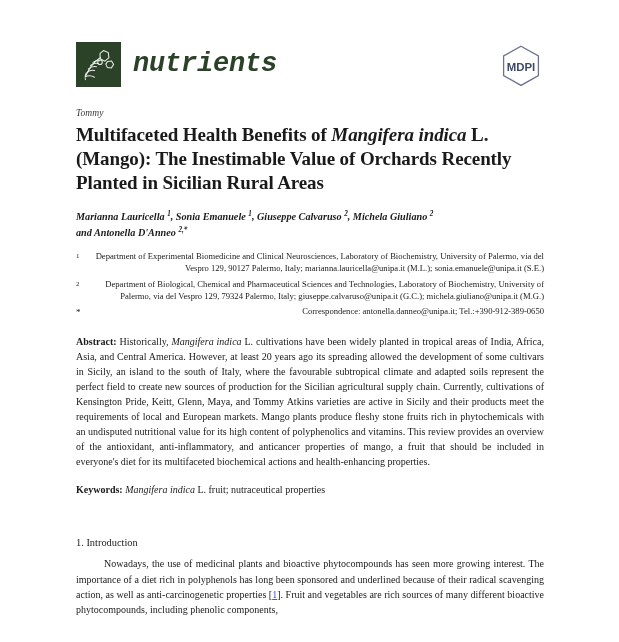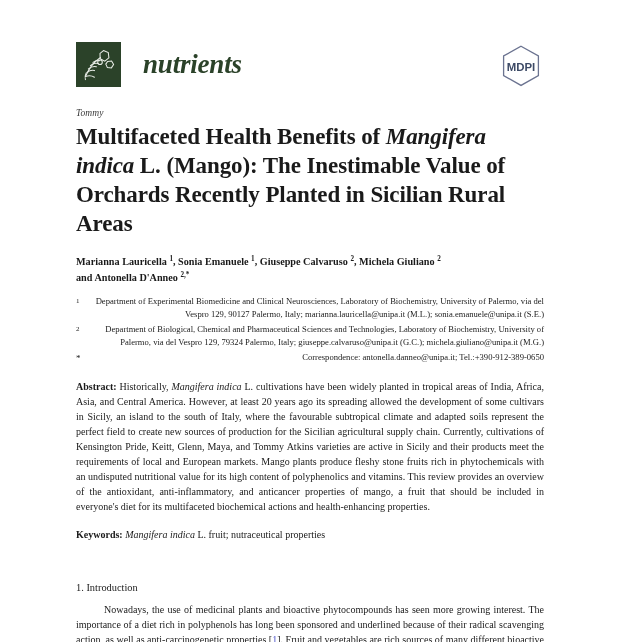--- a/index.html
+++ b/index.html
@@ -36,63 +36,64 @@
     align-items: center;
   }
   .journal-logo-mark {
     width: 45px;
     height: 45px;
     background: #2b4229;
     display: block;
     flex: 0 0 45px;
   }
   .journal-title {
-    font-family: Liberation Serif, serif;
+    font-family: Liberation Mono, monospace;
     font-style: italic;
     font-weight: bold;
     font-size: 27px;
     color: #2b4229;
     letter-spacing: -0.2px;
-    margin-left: 22px;
+    margin-left: 12px;
     line-height: 45px;
   }
   .mdpi-logo {
     width: 46px;
     height: 44px;
     position: relative;
     margin-top: 2px;
   }
 
   
   .article-type {
     font-style: italic;
     font-size: 9.5px;
     color: #3a3a3a;
     margin-top: 18px;
     letter-spacing: 0.1px;
   }
 
   
   .article-title {
-    font-size: 23px;
+    font-size: 19px;
     font-weight: bold;
     line-height: 1.26;
     margin-top: 5px;
     color: #1a1a1a;
     letter-spacing: -0.1px;
   }
   .article-title em { font-style: italic; }
 
   
   .authors {
     font-size: 10.2px;
     font-weight: bold;
     line-height: 1.42;
     margin-top: 14px;
     color: #1a1a1a;
+    font-style: italic;
   }
   .authors sup { font-size: 7.2px; font-weight: bold; vertical-align: super; }
 
   
   .affiliations {
     margin-top: 9px;
     font-size: 8.6px;
     line-height: 1.48;
     color: #1a1a1a;
   }

